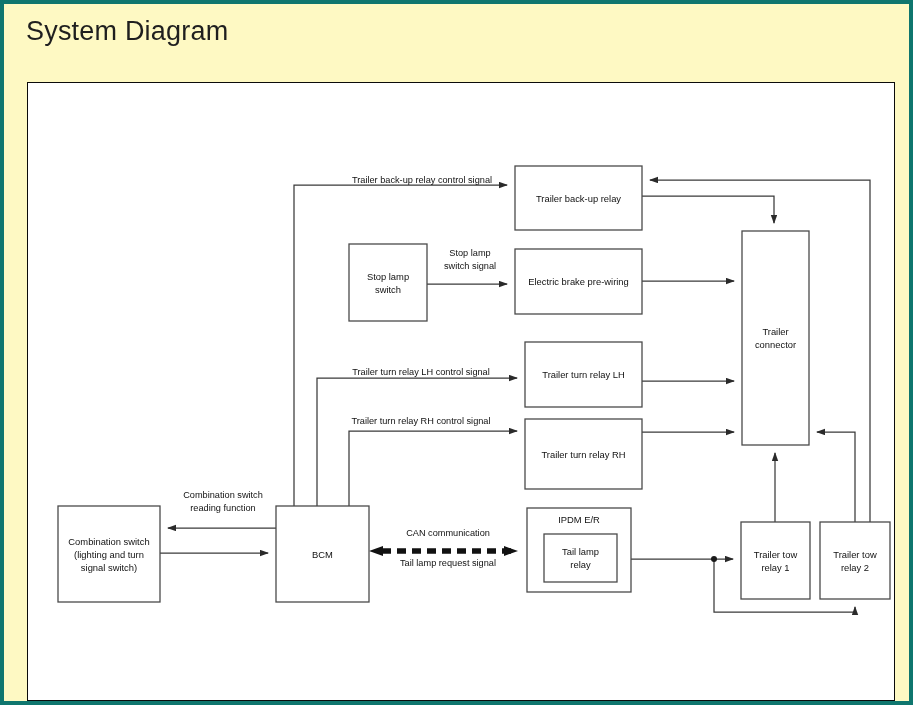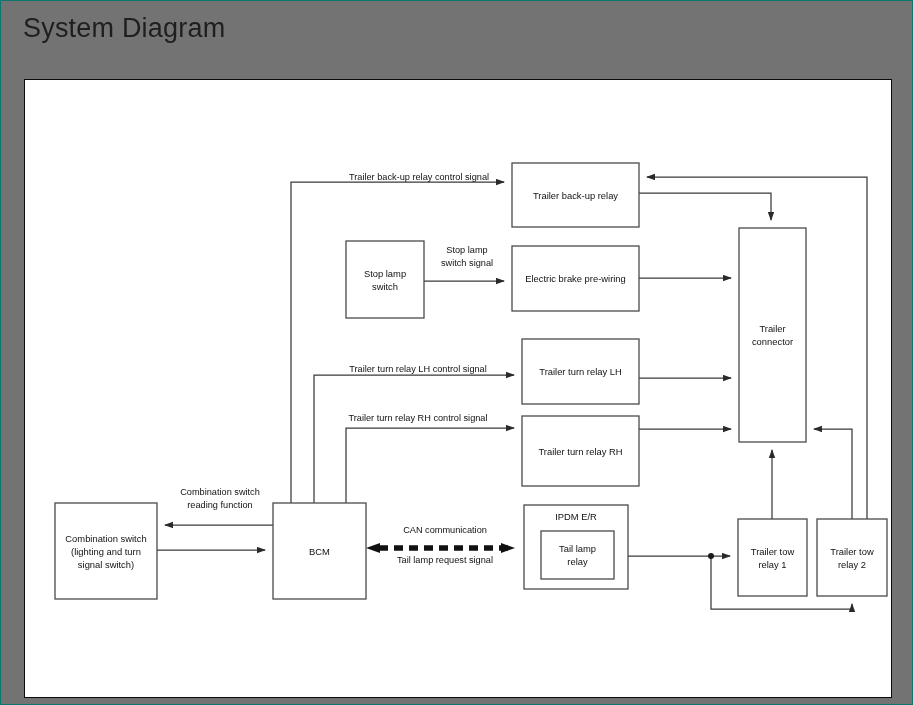--- a/index.html
+++ b/index.html
@@ -11,22 +11,22 @@
     width: 913px;
     height: 705px;
     font-family: "Liberation Sans", sans-serif;
     overflow: hidden;
   }
   #page {
     position: relative;
     width: 913px;
     height: 705px;
     box-sizing: border-box;
-    border: 1px solid #0f766e;
-    background: #737373;
+    border: 4px solid #0f766e;
+    background: #fef9c3;
   }
   #page-title {
     position: absolute;
     left: 22px;
     top: 12px;
     font-size: 27px;
     font-weight: 400;
     color: #1f1f1f;
     letter-spacing: 0.2px;
     white-space: nowrap;

